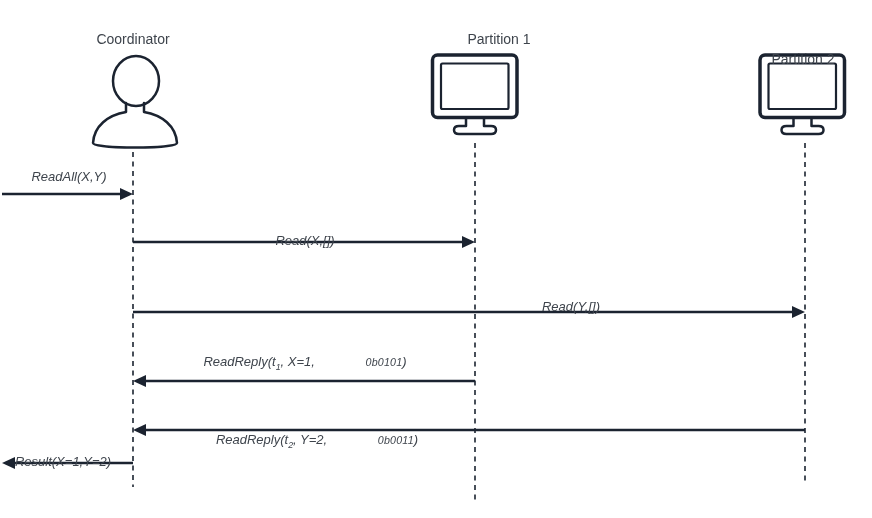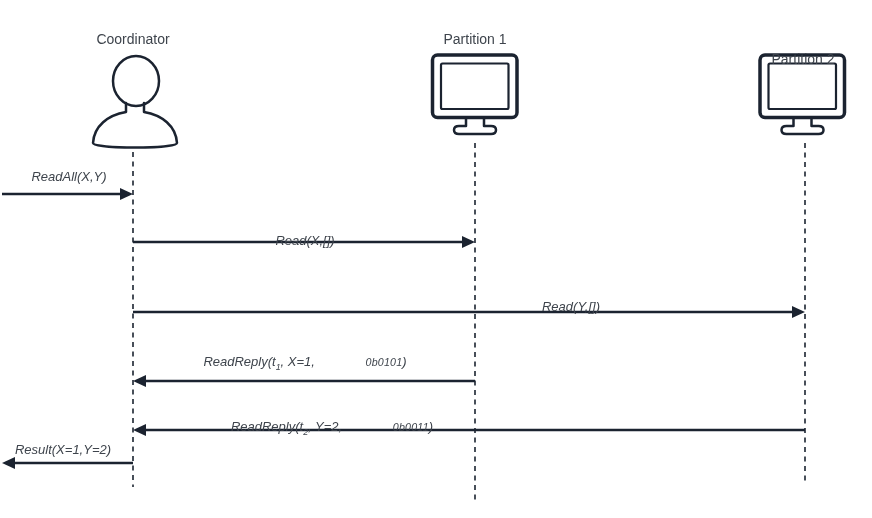--- a/index.html
+++ b/index.html
@@ -134,28 +134,28 @@
       <polygon class="arrow-head" points="133,430 146,424 146,436"></polygon>
     </g>
 
     <g>
       <line class="arrow-line" x1="133" y1="463" x2="13" y2="463"></line>
       <polygon class="arrow-head" points="2,463 15,457 15,469"></polygon>
     </g>
   </svg>
 
   <div class="actor-label" style="left:133px; top:30px;">Coordinator</div>
-  <div class="actor-label" style="left:475px; top:30px;">Partition 1</div>
+  <div class="actor-label" style="left:499px; top:30px;">Partition 1</div>
   <div class="actor-label" style="left:803px; top:30px;margin-top:20px;">Partition 2</div>
 
   <div class="msg-label" style="left:69px; top:168px;">ReadAll(X,Y)</div>
 
   <div class="msg-label" style="left:305px; top:232px;">Read(X,[])</div>
 
   <div class="msg-label" style="left:571px; top:298px;">Read(Y,[])</div>
 
   <div class="msg-label" style="left:305px; top:353px;"><span>ReadReply(t</span><sub>1</sub><span>, X=1, </span><span class="code">0b0101</span><span>)</span></div>
 
-  <div class="msg-label" style="left:317px; top:418px;margin-left:15px;"><span>ReadReply(t</span><sub>2</sub><span>, Y=2, </span><span class="code">0b0011</span><span>)</span></div>
+  <div class="msg-label" style="left:317px; top:431px;"><span>ReadReply(t</span><sub>2</sub><span>, Y=2, </span><span class="code">0b0011</span><span>)</span></div>
 
-  <div class="msg-label" style="left:63px; top:441px;text-align:right;">Result(X=1,Y=2)</div>
+  <div class="msg-label" style="left:63px; top:453px;text-align:right;">Result(X=1,Y=2)</div>
 
 </div>
 
 </body></html>

